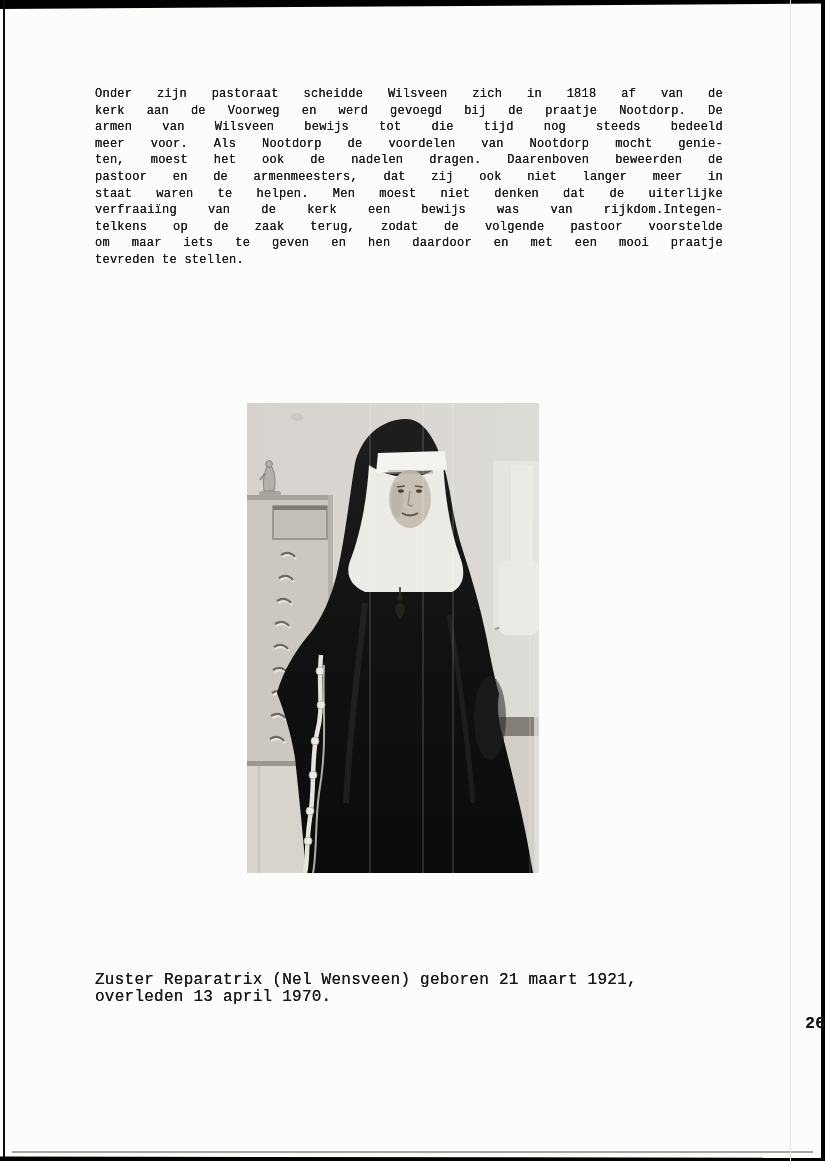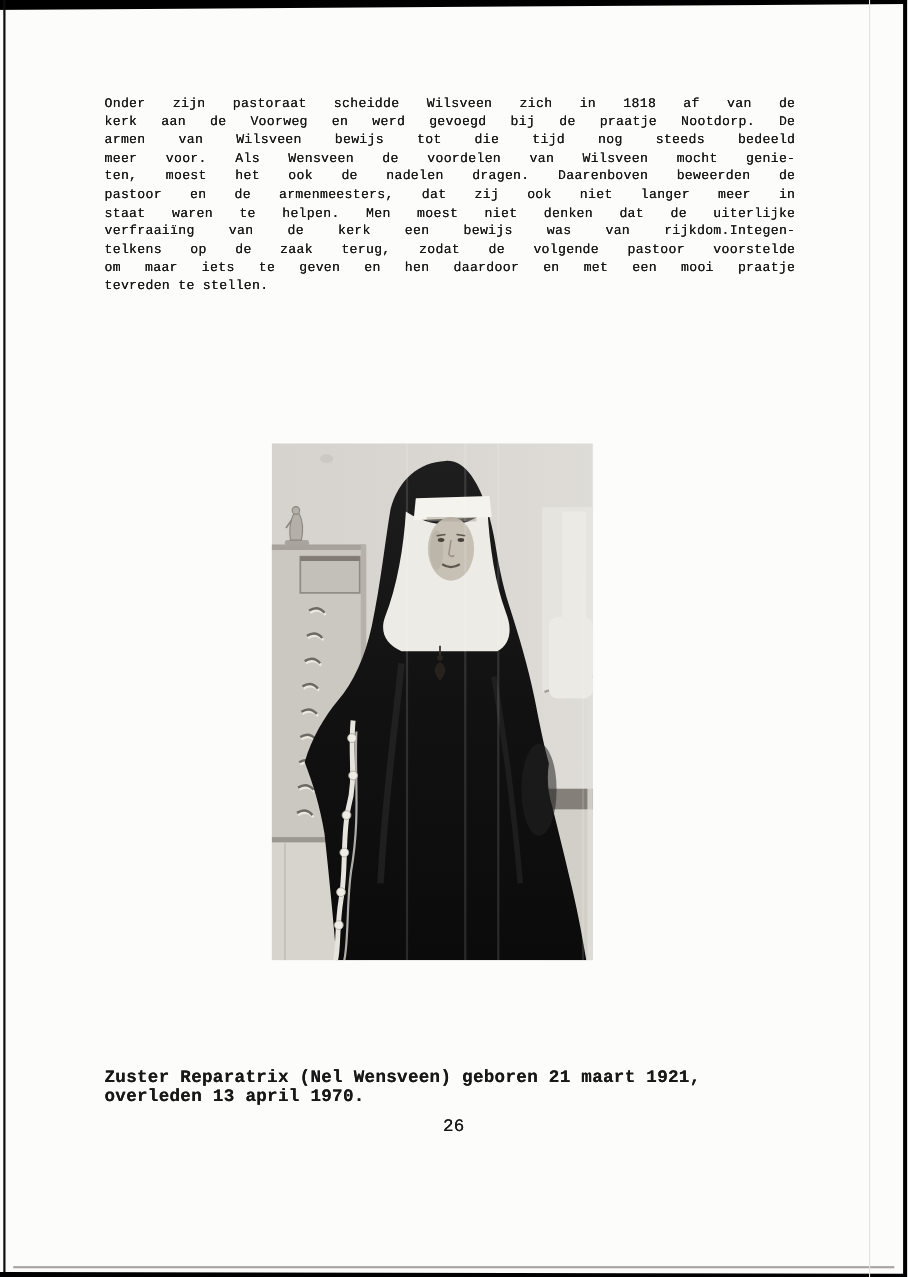--- a/index.html
+++ b/index.html
@@ -25,25 +25,24 @@
     font-size:12px; line-height:16.6px; letter-spacing:.25px;
     text-shadow:0 0 .4px #1a1a1a;
   }
   .tline { text-align:justify; text-align-last:justify; }
   .tline.last { text-align-last:left; }
 
   .caption {
     position:absolute; left:95px; top:972px; width:628px;
     font-size:16px; line-height:17px; letter-spacing:.25px;
     text-shadow:0 0 .4px #1a1a1a;
-    font-weight:bold;
   }
   .pagenum {
-    position:absolute; left:0; top:1015px; width:825px; text-align:center;
-    font-size:16px; letter-spacing:.25px; text-shadow:0 0 .4px #1a1a1a;
+    position:absolute; left:0; top:1015px; width:825px; text-align:right;
+    font-size:16px; letter-spacing:.25px; text-shadow:0 0 .4px #1a1a1a;font-weight:bold;
   }
 
   
   .photo { position:absolute; left:247px; top:403px; width:292px; height:470px; margin:0; }
   .photo svg { display:block; width:100%; height:100%; }
 </style>
 </head>
 <body>
 
 <div class="page">
@@ -52,21 +51,21 @@
   <div class="edge-left"></div>
   <div class="edge-right"></div>
   <div class="edge-bottom-shadow"></div>
   <div class="edge-bottom"></div>
   <div class="scan-line-v"></div>
 
   <div class="body-text">
     <div class="tline">Onder zijn pastoraat scheidde Wilsveen zich in 1818 af van de</div>
     <div class="tline">kerk aan de Voorweg en werd gevoegd bij de praatje Nootdorp. De</div>
     <div class="tline">armen van Wilsveen bewijs tot die tijd nog steeds bedeeld</div>
-    <div class="tline">meer voor. Als Wensveen de voordelen van Wilsveen mocht genie-</div>
+    <div class="tline">meer voor. Als Nootdorp de voordelen van Nootdorp mocht genie-</div>
     <div class="tline">ten, moest het ook de nadelen dragen. Daarenboven beweerden de</div>
     <div class="tline">pastoor en de armenmeesters, dat zij ook niet langer meer in</div>
     <div class="tline">staat waren te helpen. Men moest niet denken dat de uiterlijke</div>
     <div class="tline">verfraaiïng van de kerk een bewijs was van rijkdom.Integen-</div>
     <div class="tline">telkens op de zaak terug, zodat de volgende pastoor voorstelde</div>
     <div class="tline">om maar iets te geven en hen daardoor en met een mooi praatje</div>
     <div class="tline last">tevreden te stellen.</div>
   </div>
 
   <figure class="photo">

